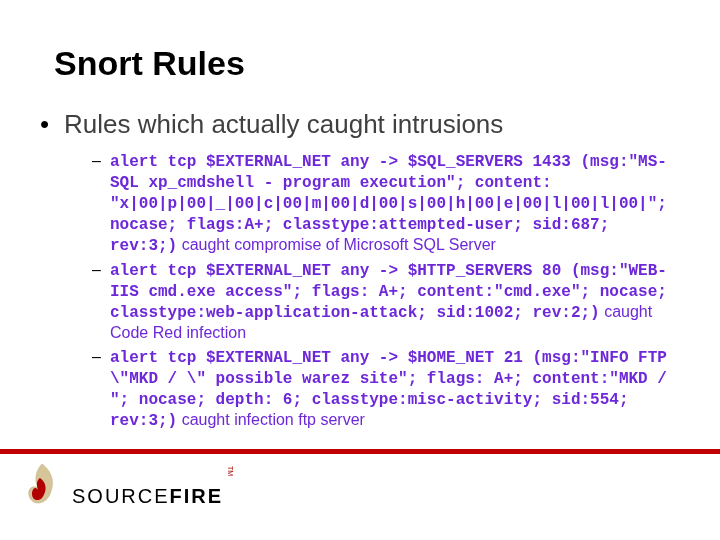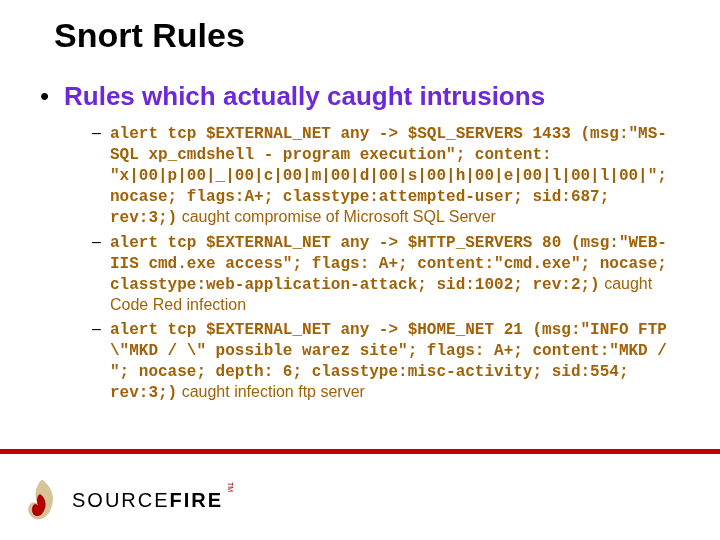--- a/index.html
+++ b/index.html
@@ -9,82 +9,82 @@
     background: #ffffff;
     font-family: Arial, Helvetica, sans-serif;
     position: relative;
     overflow: hidden;
   }
   .title {
     font-size: 34px;
     font-weight: bold;
     color: #000;
     padding: 16px 0 8px 54px;
+    margin-top: 28px;
   }
   .content {
     padding: 18px 52px 0 40px;
   }
   .main-bullet-row {
     display: flex;
     align-items: flex-start;
     margin-bottom: 12px;
   }
   .main-bullet-mark {
     width: 24px;
     font-size: 26px;
     line-height: 30px;
     color: #000;
     text-align: left;
   }
   .main-bullet-text {
     font-size: 26px;
-    color: #6d28d9;
+    color: #404040;
     line-height: 30px;
-    font-weight: bold;
   }
   .sub-bullet {
     display: flex;
     align-items: flex-start;
     margin-left: 52px;
     margin-bottom: 4px;
   }
   .sub-bullet-mark {
     width: 18px;
     font-size: 16px;
     color: #000;
     line-height: 20px;
     flex: 0 0 auto;
   }
   .sub-bullet-body {
     flex: 1 1 auto;
     font-size: 16px;
     line-height: 20px;
-    color: #a16207;
+    color: #6d28d9;
   }
   .mono {
     font-family: "Courier New", Courier, monospace;
     font-weight: bold;
   }
   .annot {
     font-family: Arial, Helvetica, sans-serif;
     font-weight: normal;
   }
   .divider {
     position: absolute;
     left: 0; right: 0;
     bottom: 86px;
     height: 5px;
     background: #c00000;
   }
   .footer {
     position: absolute;
     left: 20px;
-    bottom: 16px;
+    bottom: 32px;
     display: flex;
-    align-items: center;
+    align-items: flex-end;
   }
   .logo-swirl {
     width: 44px;
     height: 48px;
     position: relative;
     margin-right: 8px;
   }
   .logo-swirl svg { display: block; }
   .logo-text {
     font-size: 20px;

